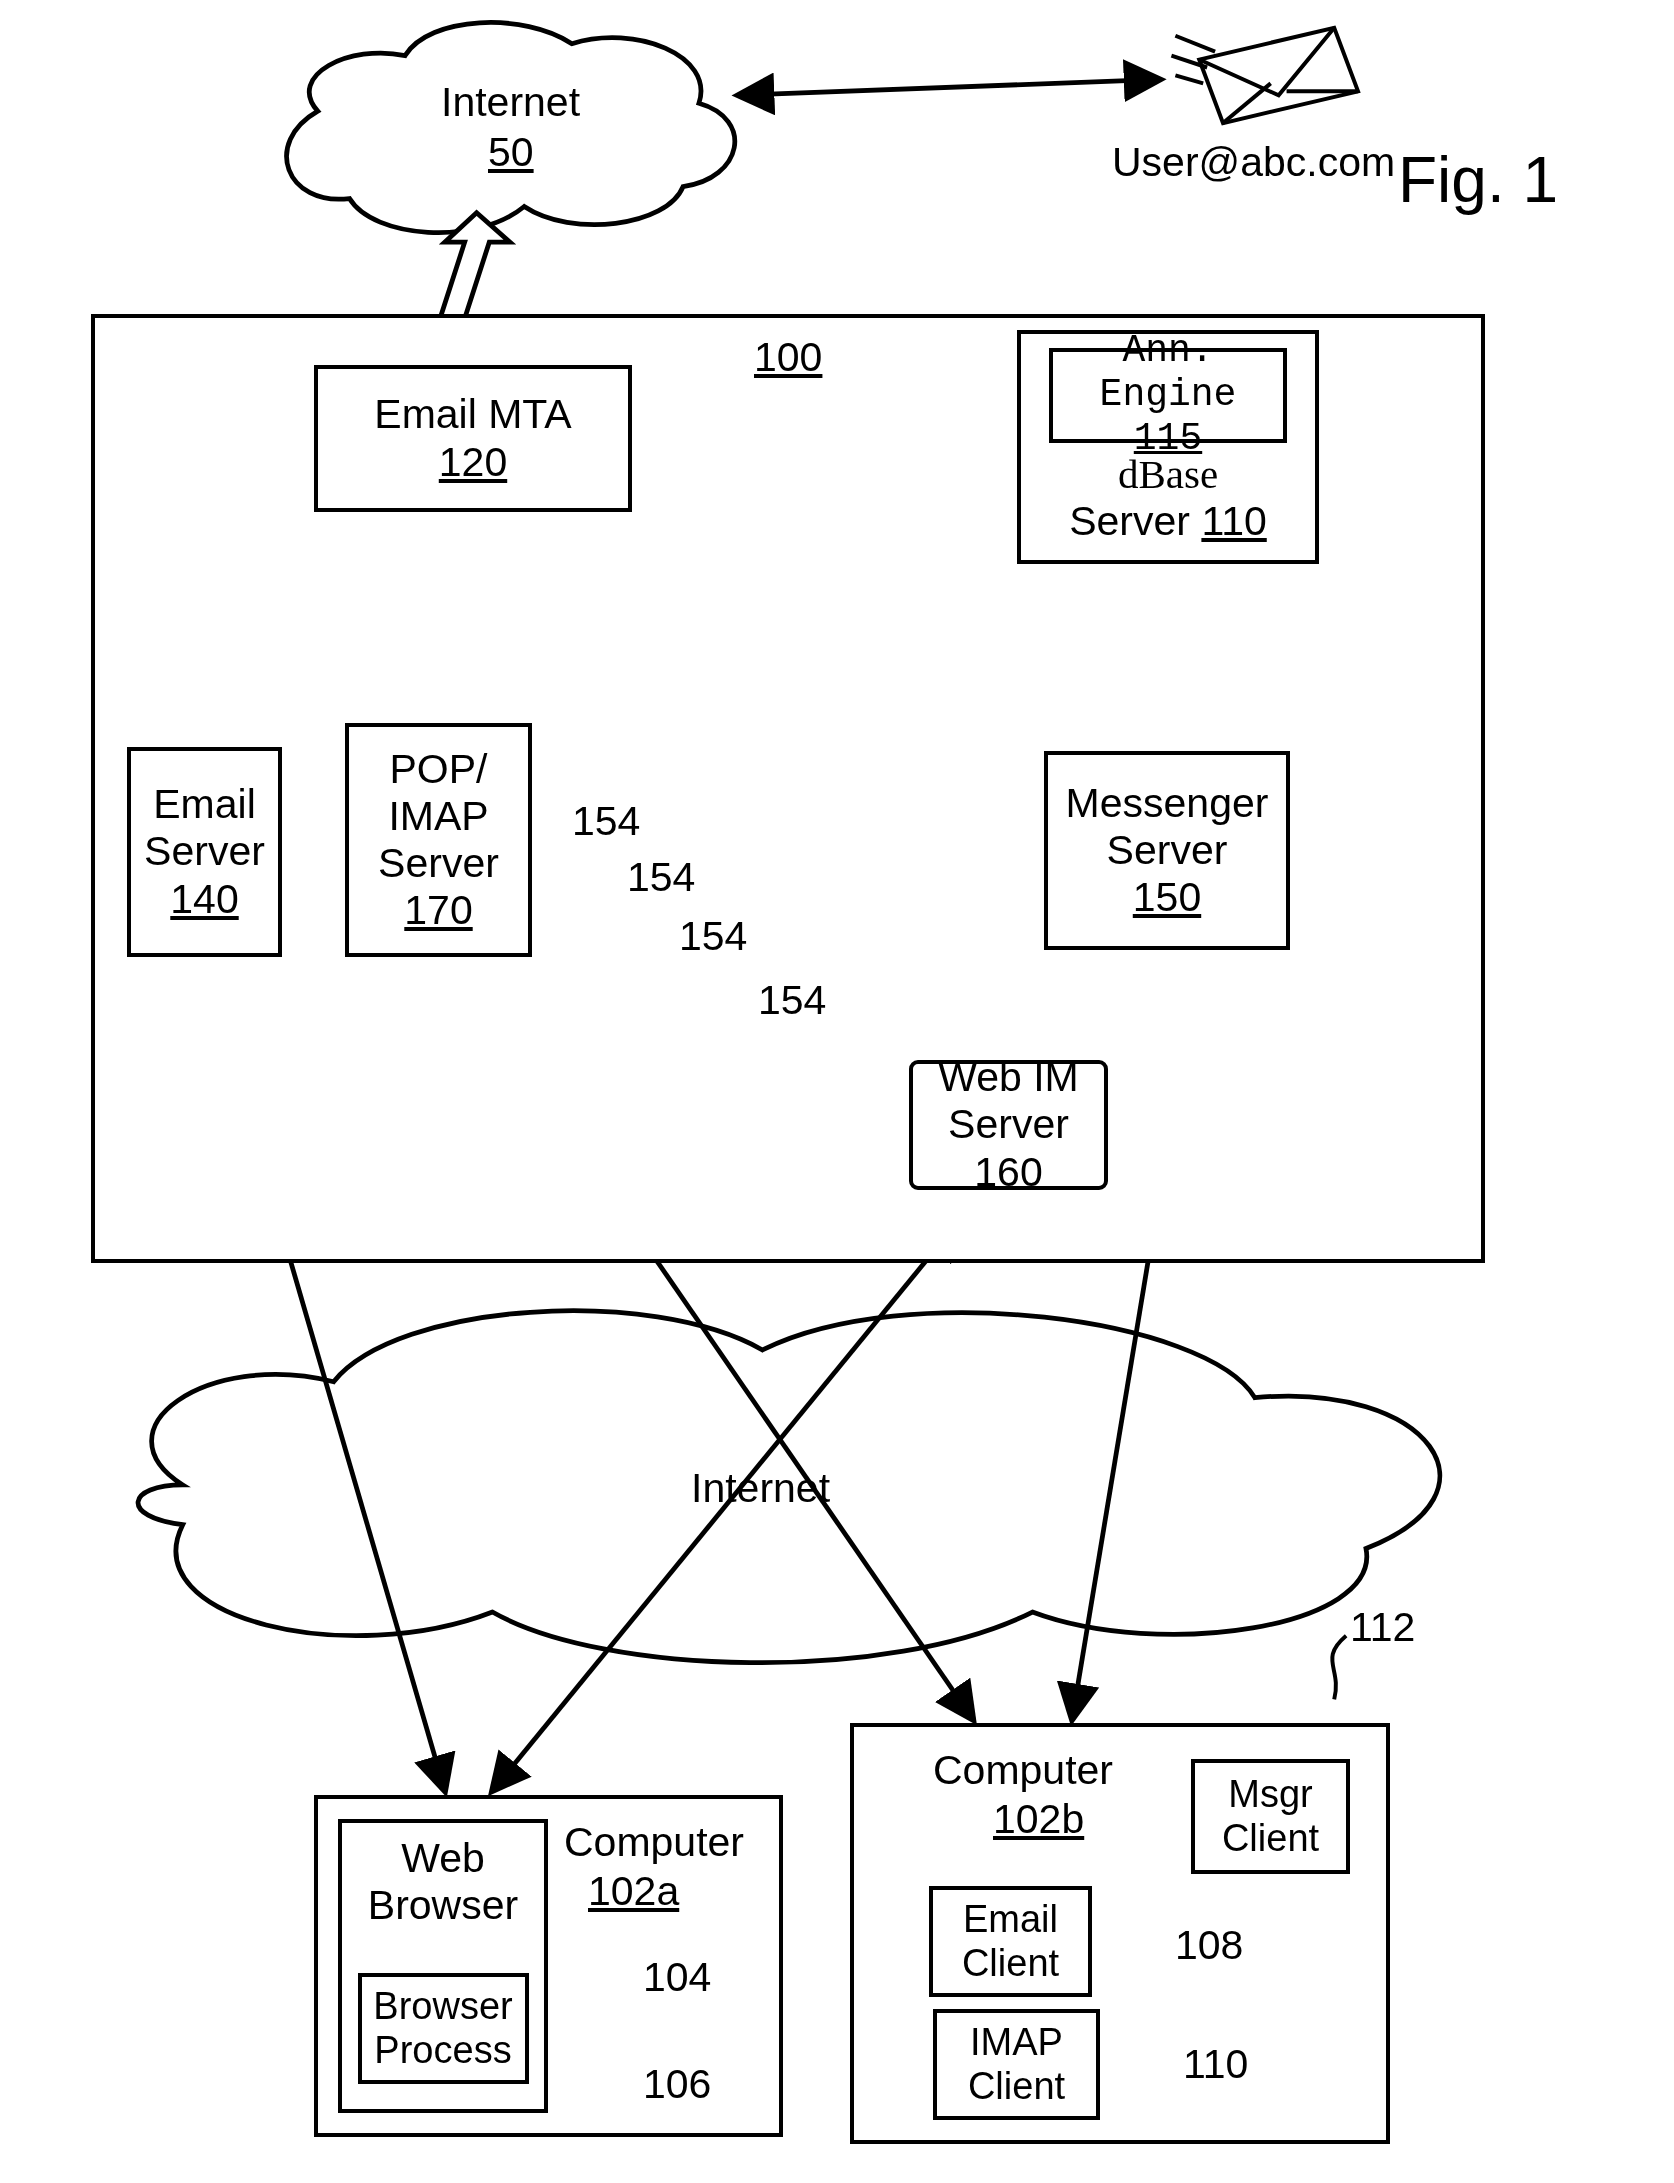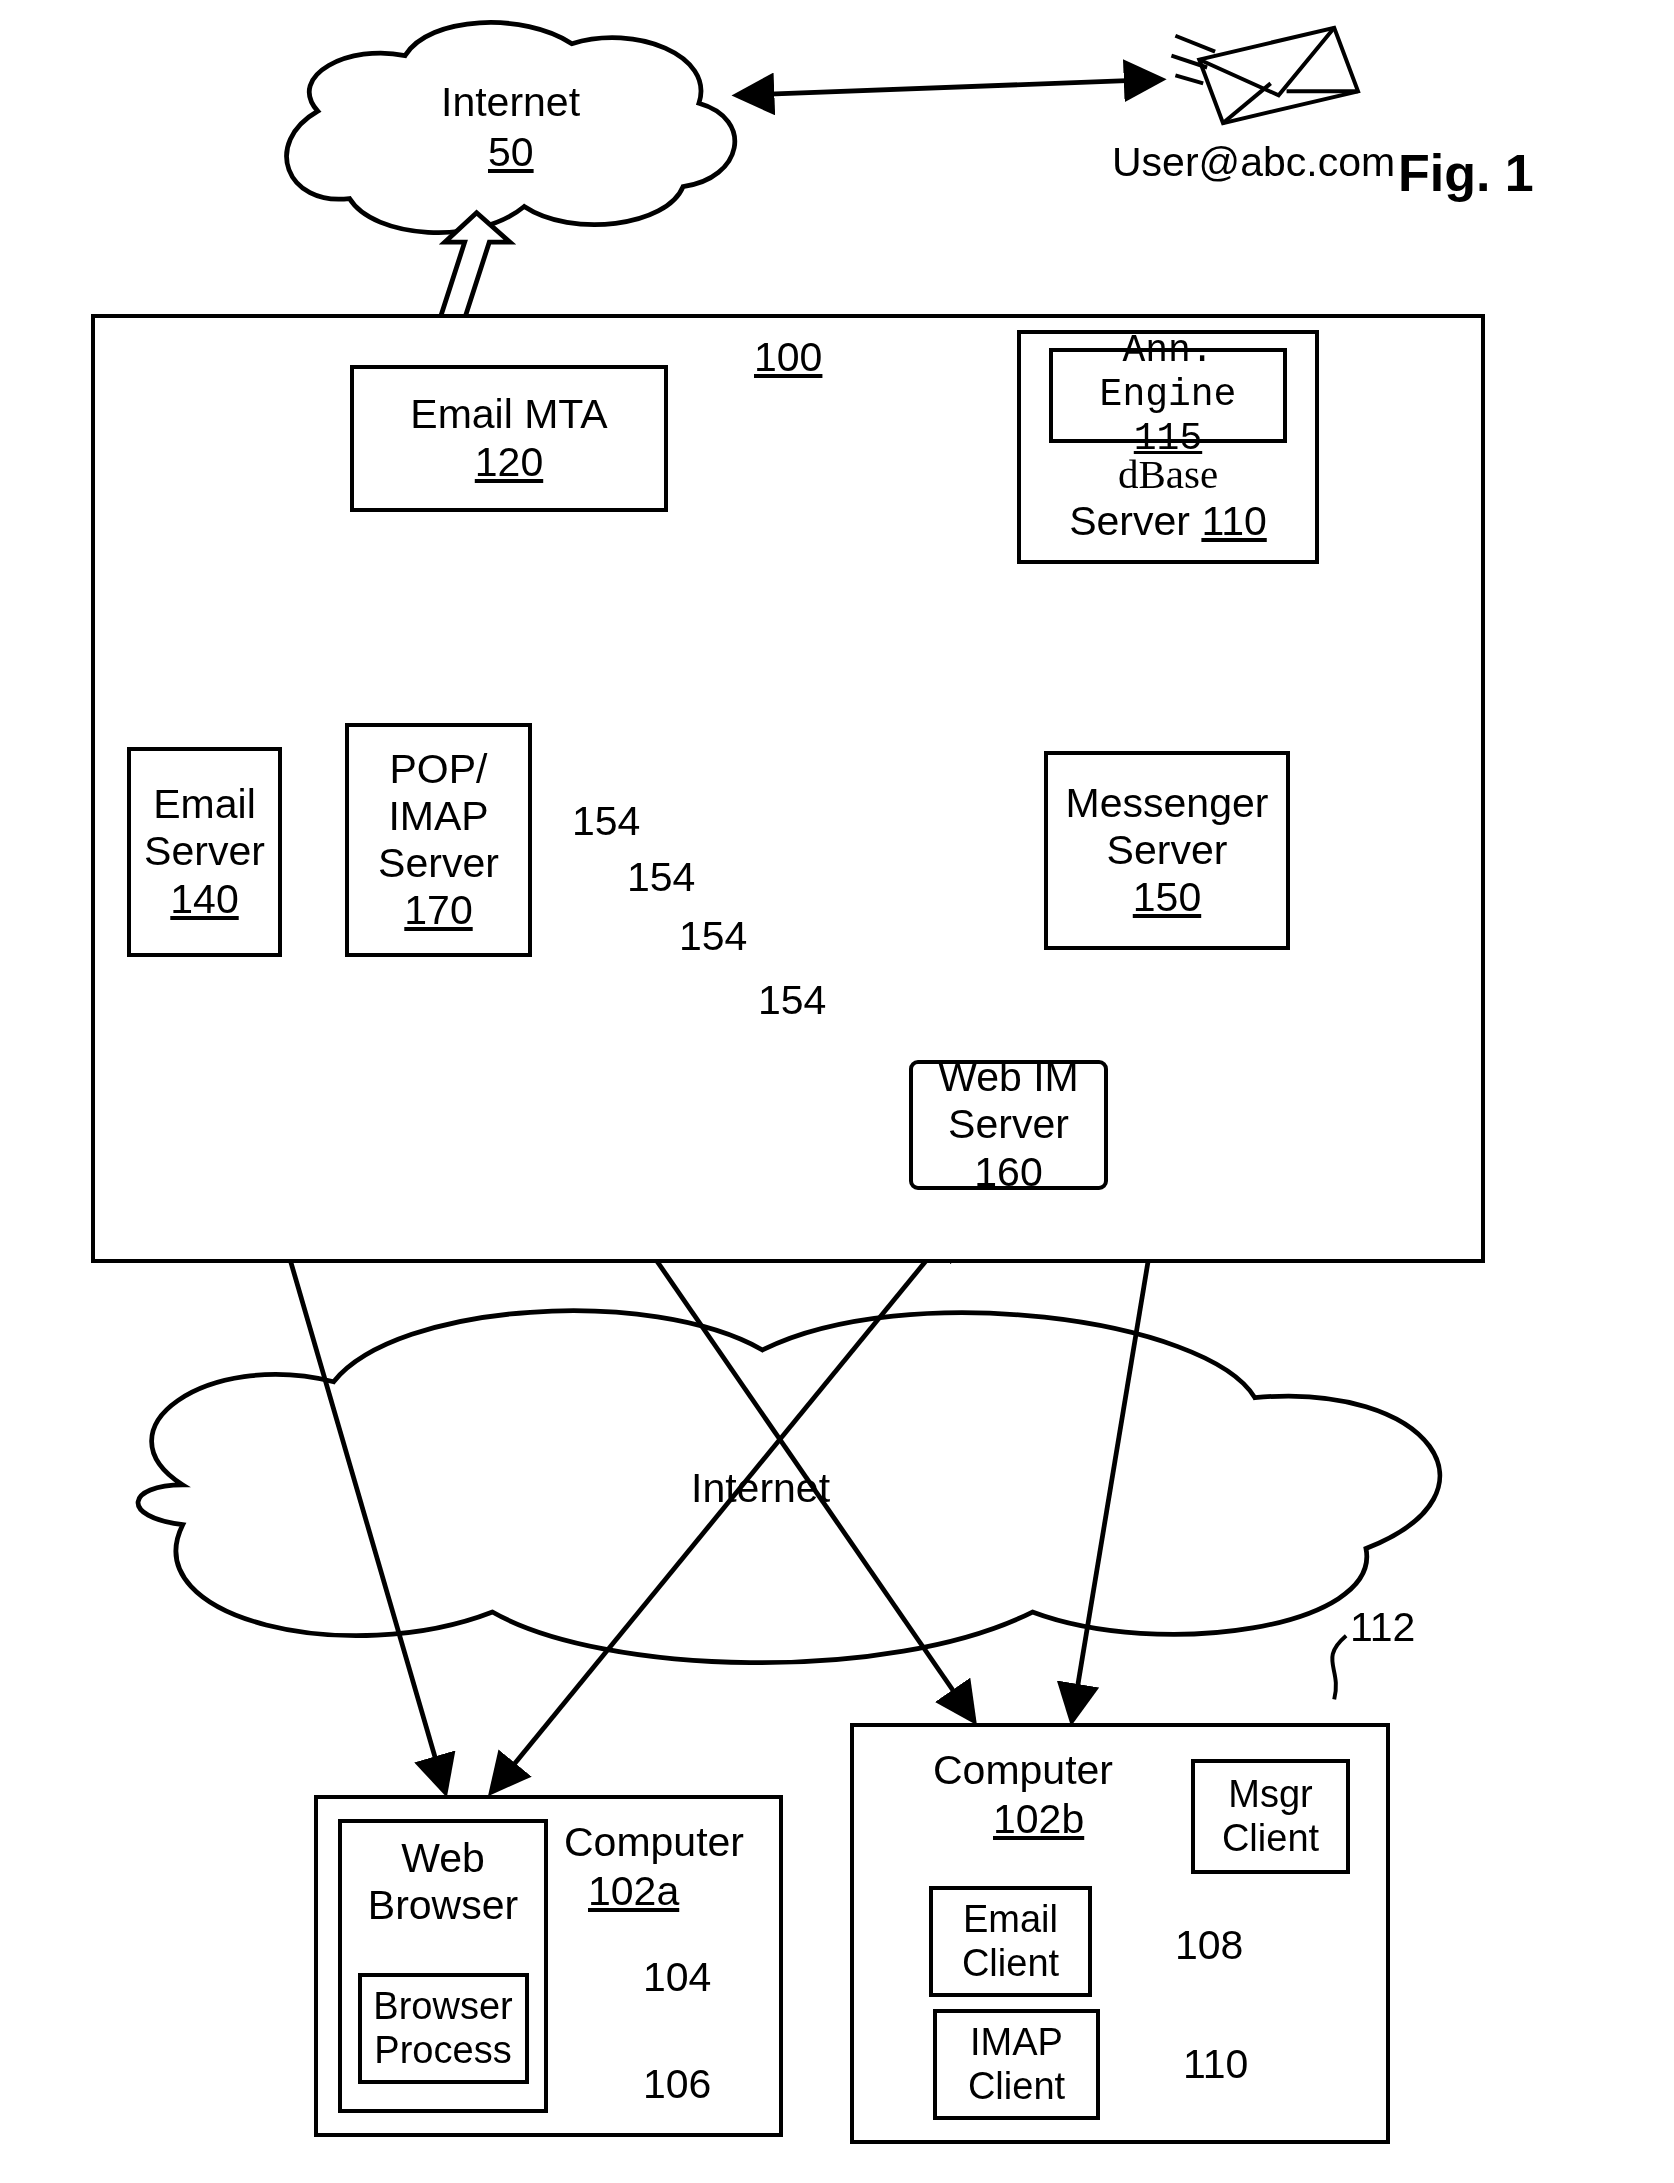--- a/index.html
+++ b/index.html
@@ -27,21 +27,21 @@
     font-size: 41px;
     line-height: 1.15;
   }
   .big-box {
     border: 4.8px solid #000;
     background: #fff;
     box-sizing: border-box;
   }
   .u { text-decoration: underline; }
   .lbl { font-size: 41px; }
-  .fig { font-size: 52px; font-weight: bold; }
+  .fig { font-size: 64px; }
   svg.lines { position:absolute; left:0; top:0; }
   .thin-box {
     border: 4px solid #000;
     background:#fff;
     box-sizing:border-box;
     text-align:center;
     display:flex; flex-direction:column; align-items:center; justify-content:center;
     font-size:38px; line-height:1.15;
   }
 </style>
@@ -163,21 +163,21 @@
   </svg>
 
   <div class="abs lbl" style="left:441px; top:79px;">Internet</div>
   <div class="abs lbl u" style="left:488px; top:129px;">50</div>
 
   <div class="abs lbl" style="left:1112px; top:139px;">User@abc.com</div>
 
   <div class="abs big-box" style="left:91px; top:314px; width:1394px; height:949px;"></div>
   <div class="abs lbl u" style="left:754px; top:334px;">100</div>
 
-  <div class="abs box" style="left:314px; top:365px; width:318px; height:147px;margin-left:36px;">
+  <div class="abs box" style="left:314px; top:365px; width:318px; height:147px;">
     <span>Email MTA</span>
     <span class="u">120</span>
   </div>
 
   <div class="abs box" style="left:1017px; top:330px; width:302px; height:234px; justify-content:flex-start; padding-top:9.5px;">
     <div class="thin-box" style="width:238px; height:95px; margin-top:4px;font-family:Liberation Mono, monospace;">
       <span>Ann. Engine</span>
       <span class="u">115</span>
     </div>
     <span style="margin-top:8px;font-family:Liberation Serif, serif;">dBase</span>

